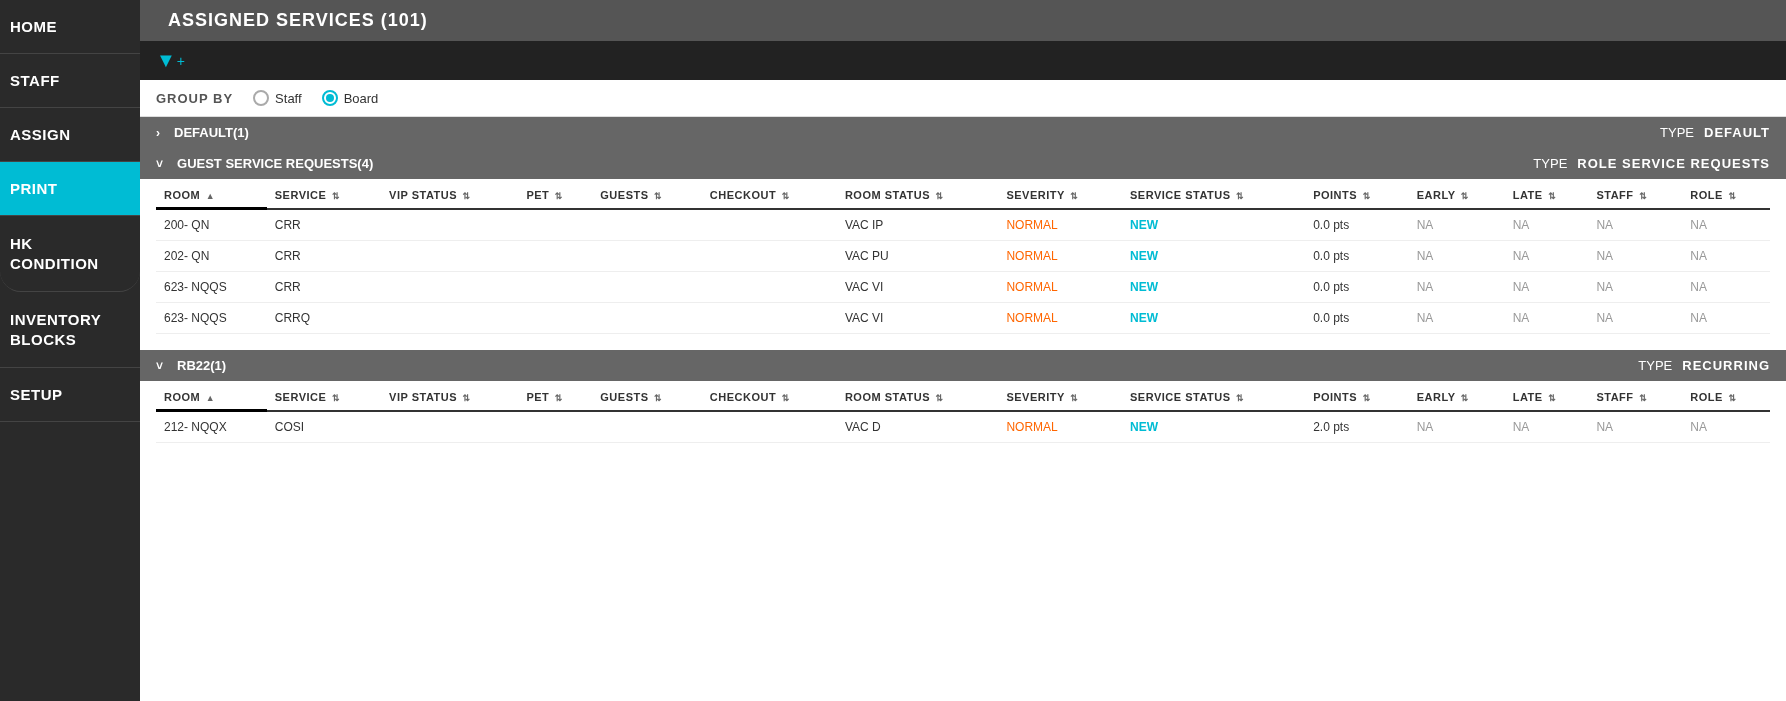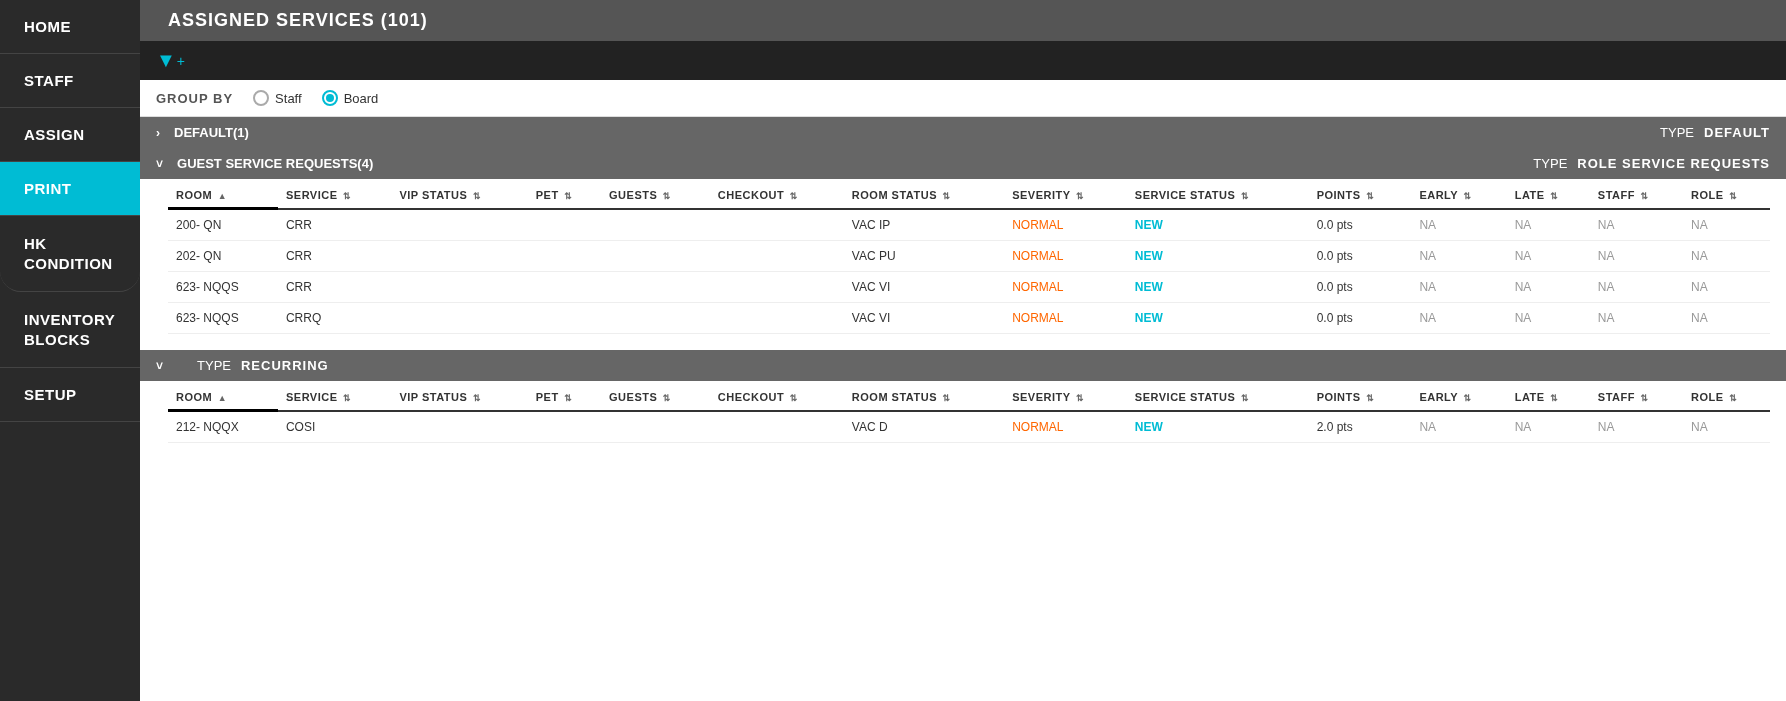--- a/index.html
+++ b/index.html
@@ -7,21 +7,21 @@
 
     
     #sidebar {
       width: 140px;
       background: #2a2a2a;
       display: flex;
       flex-direction: column;
       flex-shrink: 0;
     }
     .sidebar-item {
-      padding: 18px 24px;
+      padding: 18px 10px;
       color: #fff;
       font-size: 15px;
       font-weight: bold;
       cursor: pointer;
       border-bottom: 1px solid #444;
       letter-spacing: 0.5px;
     }
     .sidebar-item.active { background: #00bcd4; color: #fff; }
     .sidebar-item.hk-condition { line-height: 1.3; }
 
@@ -133,21 +133,21 @@
       font-weight: normal;
       margin-left: 20px;
     }
     .group-header .type-value {
       font-weight: bold;
       letter-spacing: 1px;
     }
 
     
     .table-container {
-      padding: 0 16px 16px 28px;
+      padding: 0 16px 16px 16px;
       background: #fff;
     }
 
     
     table {
       width: 100%;
       border-collapse: collapse;
       font-size: 12px;
     }
     thead tr {
@@ -329,20 +329,21 @@
     <td class="na-text">NA</td>
     <td class="na-text">NA</td>
     <td class="na-text">NA</td>
   </tr>
           </tbody>
       </table>
     </div>
 
     <div class="group-header">
       <span class="chevron">˅</span>
+      <span class="group-name">RB22(1)</span>
       <span class="type-label">TYPE</span>
       <span class="type-value">RECURRING</span>
     </div>
 
     <div class="table-container">
       <table>
         <thead>
           <tr>
             <th class="room-col">ROOM <span class="sort-arrows">▲</span></th>
             <th>SERVICE <span class="sort-arrows">⇅</span></th>

